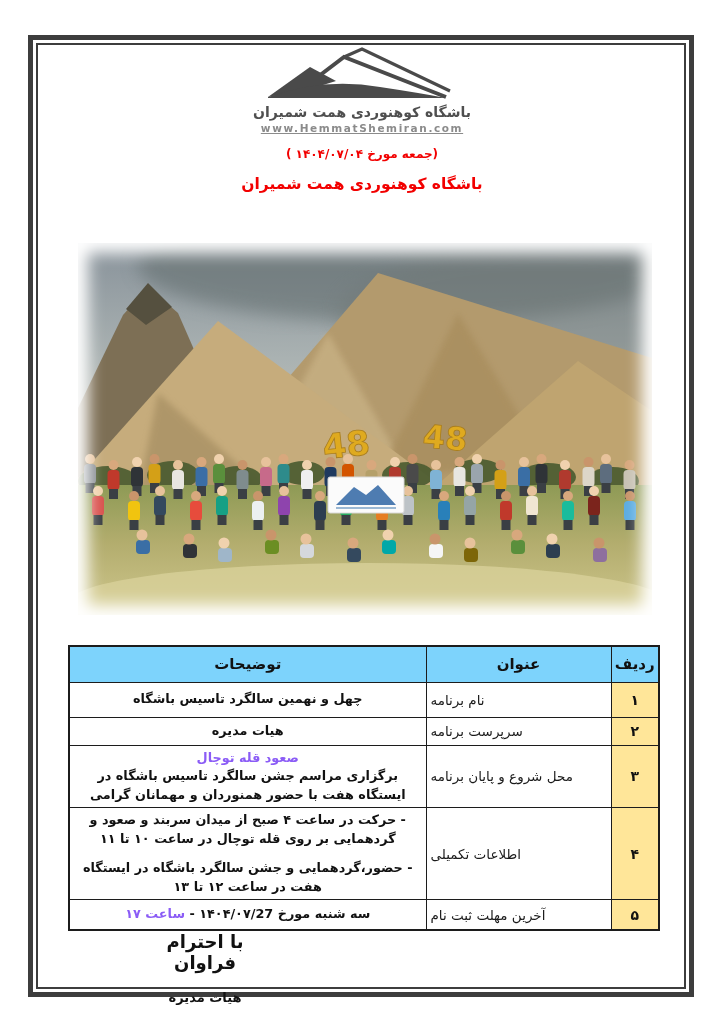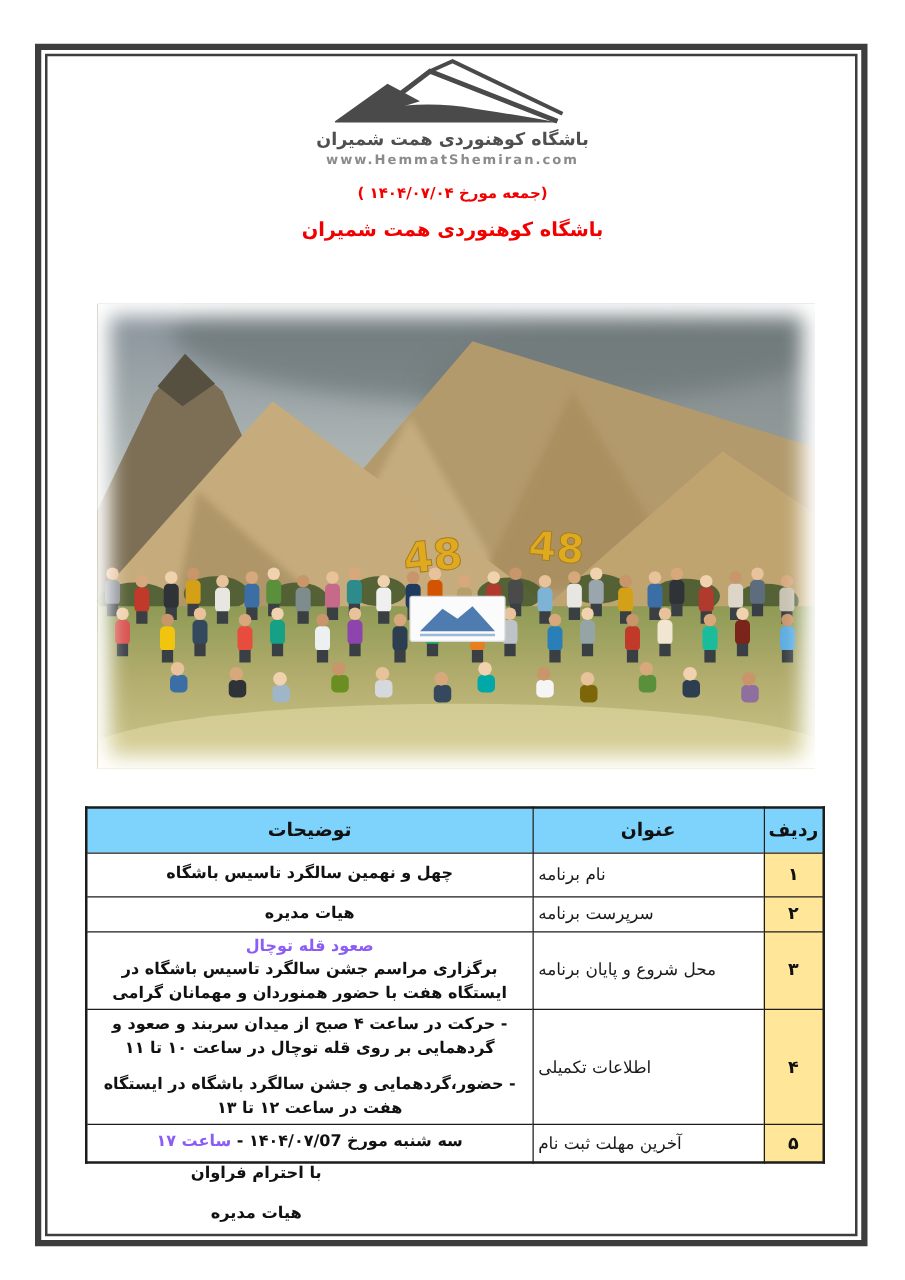--- a/index.html
+++ b/index.html
@@ -6,21 +6,21 @@
   *{box-sizing:border-box;}
   body{font-family:"DejaVu Sans", sans-serif;}
   .page{position:relative;width:724px;height:1024px;background:#fff;overflow:hidden;margin:5px auto;}
   .frame-outer{position:absolute;left:28px;top:30px;width:666px;height:962px;border:5px solid #3d3d3d;}
   .frame-inner{position:absolute;inset:3px;border:2px solid #3d3d3d;}
 
   
   .logo{position:absolute;left:252px;top:40px;width:220px;text-align:center;}
   .logo svg{display:block;margin:0 auto;}
   .logo .club{color:#4f4f4f;font-size:14px;font-weight:bold;direction:rtl;margin-top:1px;letter-spacing:.5px;}
-  .logo .web{color:#8b8b8b;font-size:10.5px;font-weight:bold;letter-spacing:1.6px;margin-top:2px;}
+  .logo .web{color:#8b8b8b;font-size:10.5px;font-weight:bold;letter-spacing:1.6px;margin-top:2px;text-decoration:underline;}
 
   
   .titles{position:absolute;left:60px;top:127px;width:604px;text-align:center;direction:rtl;color:#f20000;}
   .titles .t1{font-size:17.5px;font-weight:bold;}
   .titles .t2{font-size:12px;font-weight:bold;margin-top:15px;}
   .titles .t3{font-size:15.5px;font-weight:bold;margin-top:14px;}
 
   
   .photo{position:absolute;left:78px;top:238px;width:574px;height:372px;overflow:hidden;background:#cbc4ae;}
   .photo::after{content:"";position:absolute;inset:0;box-shadow:inset 0 0 16px 10px #ffffff;pointer-events:none;}
@@ -32,21 +32,21 @@
   table.program th{background:#7dd3fc;font-size:15px;font-weight:bold;color:#111;padding:4px 2px;}
   td.num{background:#FFE699;text-align:center;font-size:14px;font-weight:bold;color:#111;}
   td.ttl{text-align:left;font-size:13.5px;color:#1a1a1a;padding:2px 4px;}
   td.dsc{text-align:center;font-size:12.8px;font-weight:bold;color:#111;padding:3px 8px;line-height:1.45;}
   td.dsc .red,.red{color:#8b5cf6;}
   td.dsc p{margin:0 0 11px 0;}
   td.dsc p:last-child{margin-bottom:0;}
 
   
   .closing{position:absolute;left:138px;top:926px;width:134px;text-align:center;direction:rtl;color:#111;}
-  .closing .c1{font-size:13px;font-weight:bold;}
+  .closing .c1{font-size:18px;font-weight:bold;}
   .closing .c2{font-size:13px;font-weight:bold;margin-top:17px;}
 </style>
 </head>
 <body>
 
 <div class="page">
   <div class="frame-outer">
     <div class="frame-inner"></div>
   </div>
 
@@ -318,21 +318,21 @@
       <td class="ttl">اطلاعات تکمیلی</td>
       <td class="dsc">
         <p>-   حرکت در ساعت ۴ صبح از میدان سربند و صعود و گردهمایی بر روی قله توچال در ساعت ۱۰ تا ۱۱</p>
         <p>- حضور،گردهمایی و جشن سالگرد باشگاه در ایستگاه هفت در ساعت ۱۲ تا ۱۳</p>
       </td>
     </tr>
     <tr style="height:30px">
       <td class="num">۵</td>
       <td class="ttl">آخرین مهلت ثبت نام</td>
       <td class="dsc">
-        <span>سه شنبه مورخ  ۱۴۰۴/۰۷/07  - </span><span class="red">ساعت ۱۷</span>
+        <span>سه شنبه مورخ  ۱۴۰۴/۰۷/27  - </span><span class="red">ساعت ۱۷</span>
       </td>
     </tr>
   </tbody>
     </table>
 
   <div class="closing">
     <div class="c1">با احترام فراوان</div>
     <div class="c2">هیات مدیره</div>
   </div>
 </div>

